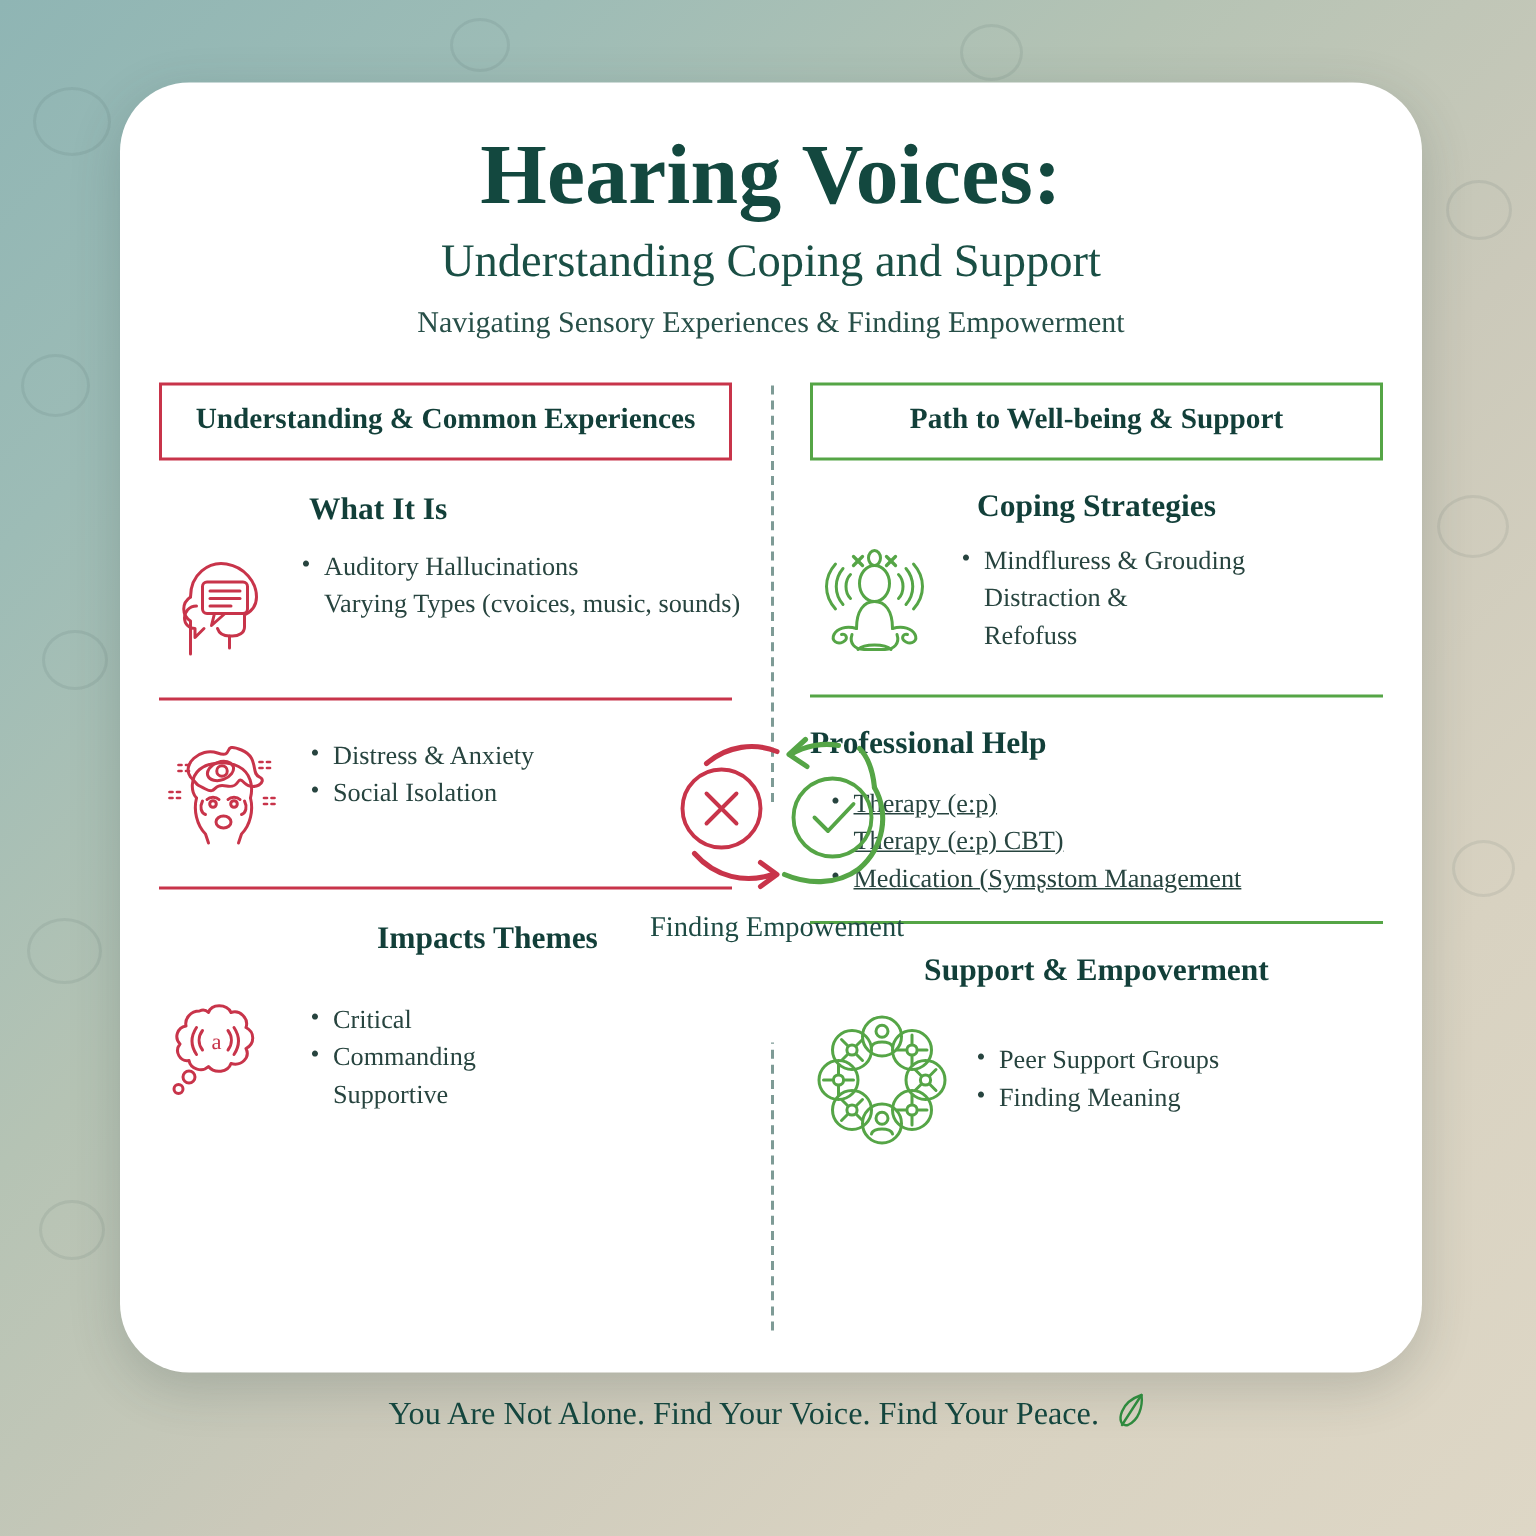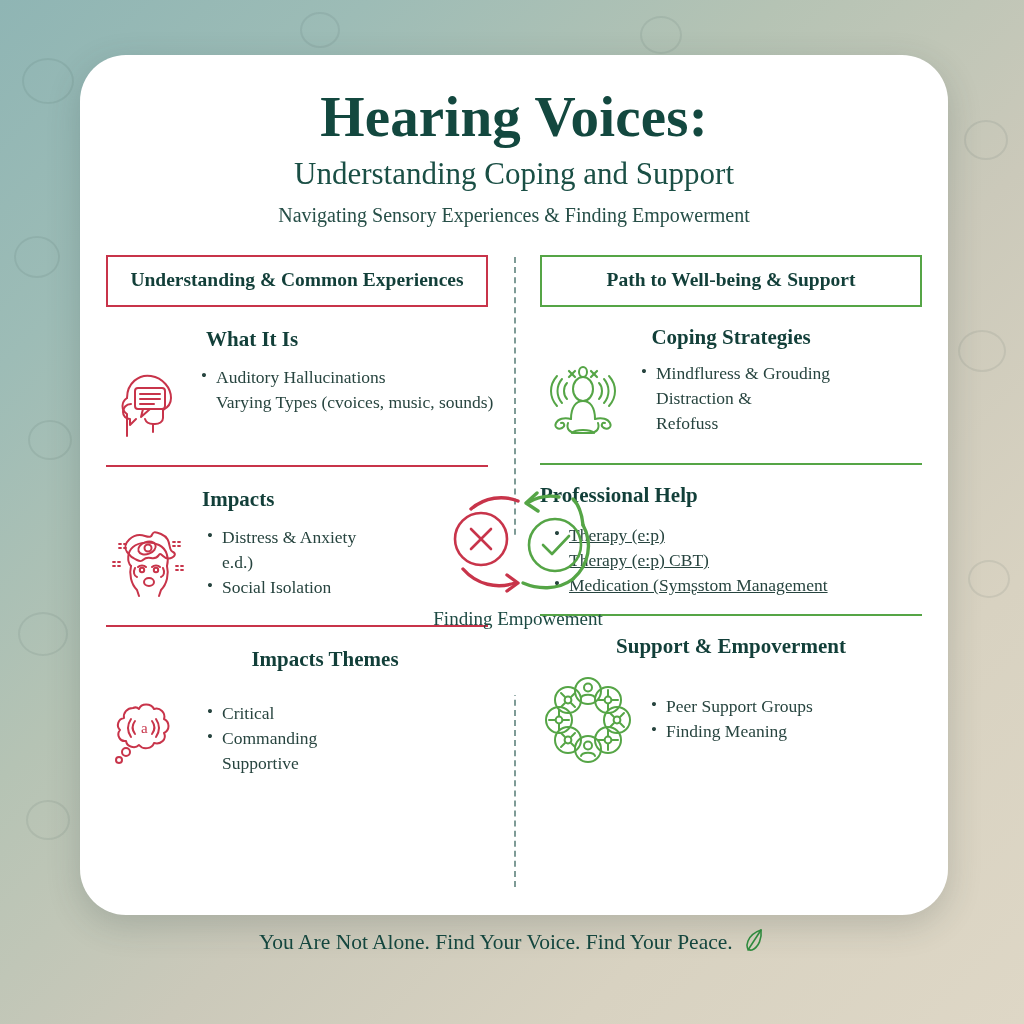--- a/index.html
+++ b/index.html
@@ -243,21 +243,20 @@
           </div>
           <ul class="bullets">
             <li class="dot">Auditory Hallucinations</li>
             <li class="cont">Varying Types (cvoices, music, sounds)</li>
           </ul>
         </div>
         <div class="hr red"></div>
       </div>
 
       <div class="section sec-impacts">
-        <div class="sec-title">Impacts</div>
         <div class="sec-body">
           <div class="icon-wrap">
             <svg width="84" height="84" viewBox="0 0 84 84" fill="none" stroke="#c8344a" stroke-width="2" stroke-linecap="round" stroke-linejoin="round">
               <path d="M24 44 C20 40 20 30 26 25 C32 20 44 19 52 23 C60 27 62 36 60 44"></path>
               <path d="M24 44 C22 52 24 62 30 68 L32 74"></path>
               <path d="M60 44 C62 52 60 62 54 68 L52 74"></path>
               <path d="M28 46 C26 50 27 54 30 55"></path>
               <path d="M56 46 C58 50 57 54 54 55"></path>
               <circle cx="35" cy="48" r="2.2"></circle>
               <circle cx="49" cy="48" r="2.2"></circle>
@@ -283,21 +282,20 @@
                   <line x1="11" y1="44" x2="13" y2="44"></line>
                 <line x1="69" y1="44" x2="71" y2="44"></line>
                   <line x1="69" y1="48" x2="71" y2="48"></line>
                 <line x1="74" y1="44" x2="76" y2="44"></line>
                   <line x1="74" y1="48" x2="76" y2="48"></line>
               </g>
             </svg>
           </div>
           <ul class="bullets">
             <li class="dot">Distress &amp; Anxiety</li>
-            <li class="cont">e.d.)</li>
             <li class="dot">Social Isolation</li>
           </ul>
         </div>
         <div class="hr red"></div>
       </div>
 
       <div class="section sec-themes">
         <div class="sec-title">Impacts Themes</div>
         <div class="sec-body" style="margin-top:16px;">
           <div class="icon-wrap">

